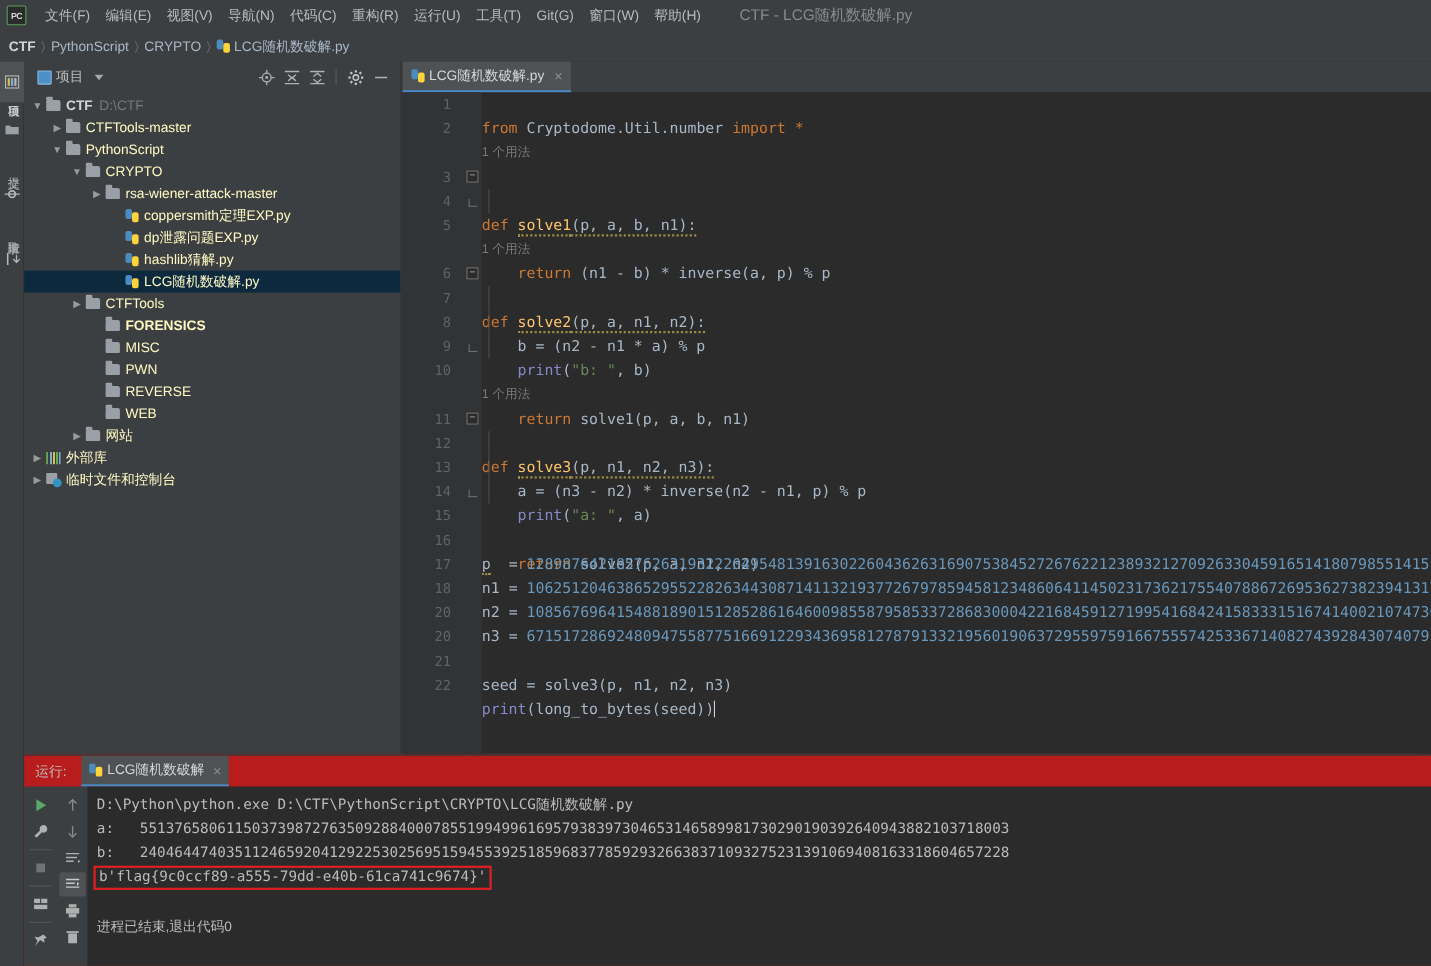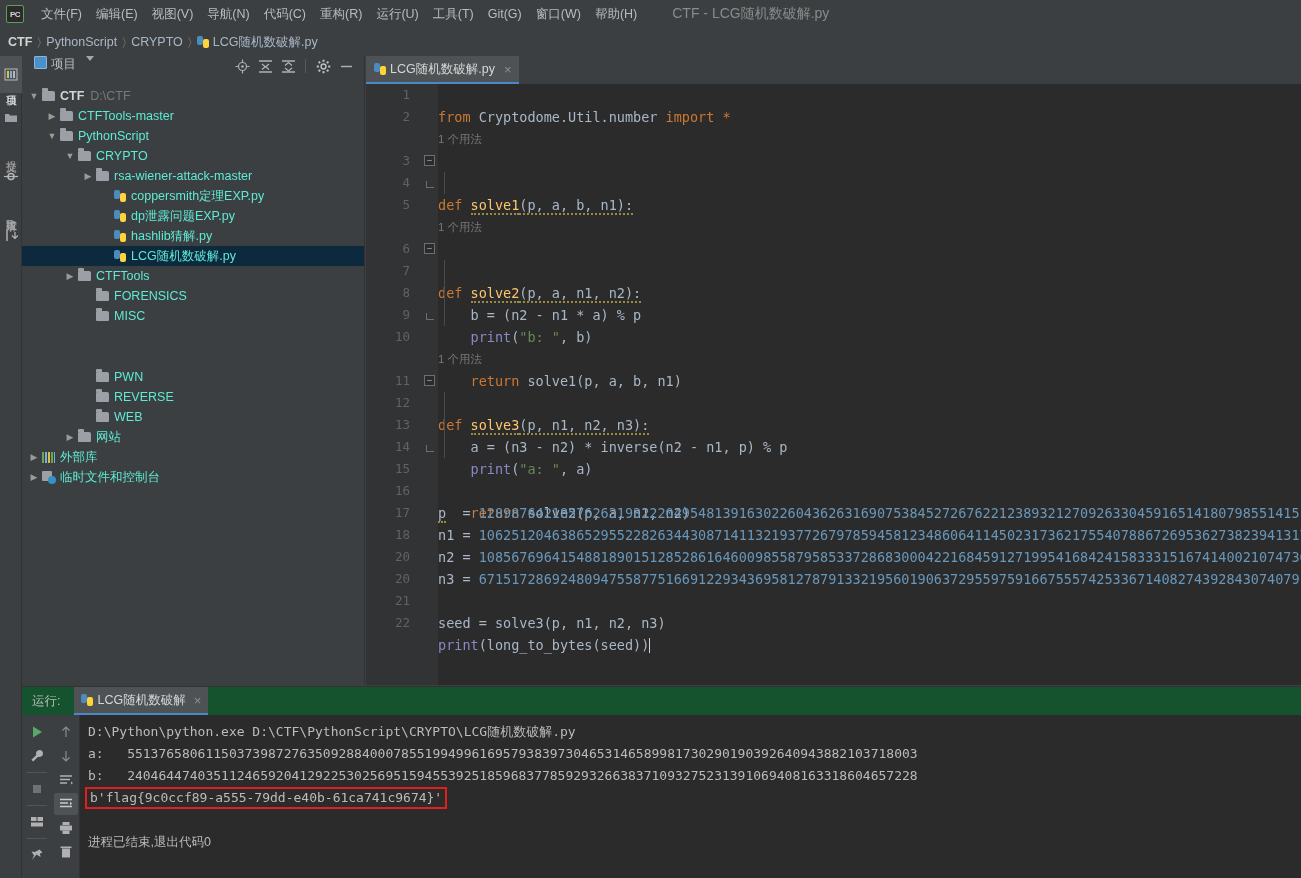--- a/index.html
+++ b/index.html
@@ -64,21 +64,21 @@
   .vs-ico {
     display: block; margin: 6px auto; width: 14px; height: 13px;
   }
 
   
   .project-panel {
     position: absolute; left: 22px; top: 56px; width: 343px; height: 629px;
     background: #3c3f41; border-right: 1px solid #323232;
   }
   .pp-header {
-    height: 28px; display: flex; align-items: flex-start; padding: 0 4px;
+    height: 28px; display: flex; align-items: center; padding: 0 4px;
   }
   .pp-title { color: #bbbbbb; font-size: 12.5px; margin-left: 4px; }
   .pp-icon-sq {
     width: 13px; height: 13px; background: #4a90c9; border: 1px solid #8ab4d8;
     border-radius: 1px; margin-left: 8px;
   }
   .caret-dn {
     width: 0; height: 0; margin-left: 10px;
     border-left: 4px solid transparent; border-right: 4px solid transparent;
     border-top: 5px solid #a6a6a6;
@@ -96,21 +96,21 @@
   .tw { width: 16px; display: flex; align-items: center; justify-content: center; flex: 0 0 16px;}
   .arrow { color: #9a9a9a; font-size: 9px; line-height: 1; }
   .folder {
     width: 13px; height: 10px; background: #9aa0a6; border-radius: 1px 2px 1px 1px;
     position: relative; margin-right: 5px; flex: 0 0 13px;
   }
   .folder::before {
     content: ''; position: absolute; left: 0; top: -3px; width: 6px; height: 3px;
     background: #9aa0a6; border-radius: 1px 1px 0 0;
   }
-  .lbl { color: #5eead4; }
+  .lbl { color: #fef9c3; }
   .lbl.bold { font-weight: bold; color: #d4d4d4; }
   .path-hint { color: #787878; margin-left: 6px; }
   .lib-ico {
     width: 13px; height: 11px; margin-right: 5px; flex: 0 0 13px;
     background: linear-gradient(90deg,#6aa84f 0 2px,transparent 2px 3px,#7ab0d6 3px 5px,transparent 5px 6px,#d4c04a 6px 8px,transparent 8px 9px,#6aa84f 9px 11px,transparent 11px 12px,#7ab0d6 12px 13px);
   }
   .scratch-ico {
     width: 13px; height: 12px; margin-right: 5px; flex: 0 0 13px; position: relative;
   }
   .scratch-ico::before {
@@ -184,21 +184,21 @@
     border-bottom: 2px dotted #9a8b3f;
   }
   .caret {
     display:inline-block; width:1px; height:15px; background:#d0d0d0;
     vertical-align:-3px;
   }
 
   
   .run-panel {
     position: absolute; left: 22px; top: 686px; width: 1279px; height: 192px;
-    background: #14532d; border-top: 1px solid #323232;
+    background: #b91c1c; border-top: 1px solid #323232;
   }
   .run-header { height: 28px; display: flex; align-items: center; padding-left: 10px; }
   .run-label { color: #bbbbbb; font-size: 12.5px; margin-right: 14px; }
   .run-tab {
     height: 28px; display: flex; align-items: center; padding: 0 7px;
     background: #4e5254; color: #d6d6d6; font-size: 12.5px;
     border-bottom: 2px solid #4a88c7;
   }
   .run-tab .close { color: #8f8f8f; margin-left: 8px; font-size: 13px; }
 
@@ -409,31 +409,31 @@
           <span class="py-ico" style="margin-right: 5px; flex: 0 0 12px;"></span>
           <span class="lbl">LCG随机数破解.py</span>
         </div>
         <div class="tree-row" style="padding-left: 40px;">
           <span class="tw">
             <span class="arrow">▶</span>
           </span>
           <span class="folder"></span>
           <span class="lbl">CTFTools</span>
         </div>
+        <div class="tree-row" style="padding-left: 58px; font-weight: bold;">
+          <span class="tw"></span>
+          <span class="folder"></span>
+          <span class="lbl">FORENSICS</span>
+        </div>
         <div class="tree-row" style="padding-left: 58px;">
           <span class="tw"></span>
           <span class="folder"></span>
-          <span class="lbl">FORENSICS</span>
+          <span class="lbl">MISC</span>
         </div>
         <div class="tree-row" style="padding-left: 58px;">
-          <span class="tw"></span>
-          <span class="folder"></span>
-          <span class="lbl">MISC</span>
-        </div>
-        <div class="tree-row" style="padding-left: 58px; margin-top: 41px;">
           <span class="tw"></span>
           <span class="folder"></span>
           <span class="lbl">PWN</span>
         </div>
         <div class="tree-row" style="padding-left: 58px;">
           <span class="tw"></span>
           <span class="folder"></span>
           <span class="lbl">REVERSE</span>
         </div>
         <div class="tree-row" style="padding-left: 58px;">
@@ -489,20 +489,21 @@
         <div class="cline"><span class="usage">1 个用法</span></div>
 
         <div class="cline"><span class="ln">3</span>
           <span class="fold-minus">−</span>
           <span class="ctext"><span class="k">def</span> <span class="fn squig">solve1</span><span class="squig">(p, a, b, n1):</span></span>
         </div>
 
         <div class="cline"><span class="ln">4</span>
           <span class="fold-end"></span>
           <span class="indent-guide"></span>
+          <span class="ctext">    <span class="k">return</span> (n1 - b) * inverse(a, p) % p</span>
         </div>
 
         <div class="cline"><span class="ln">5</span></div>
 
         <div class="cline"><span class="usage">1 个用法</span></div>
 
         <div class="cline"><span class="ln">6</span>
           <span class="fold-minus">−</span>
           <span class="ctext"><span class="k">def</span> <span class="fn squig">solve2</span><span class="squig">(p, a, n1, n2):</span></span>
         </div>

